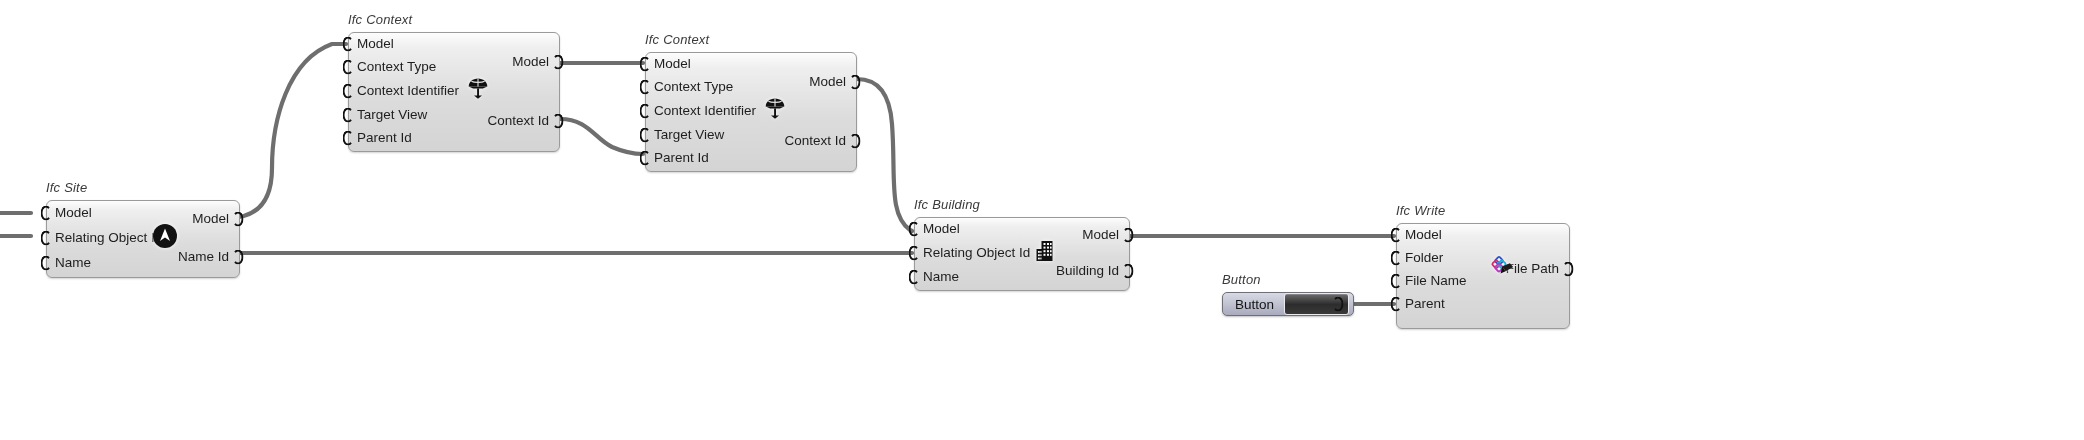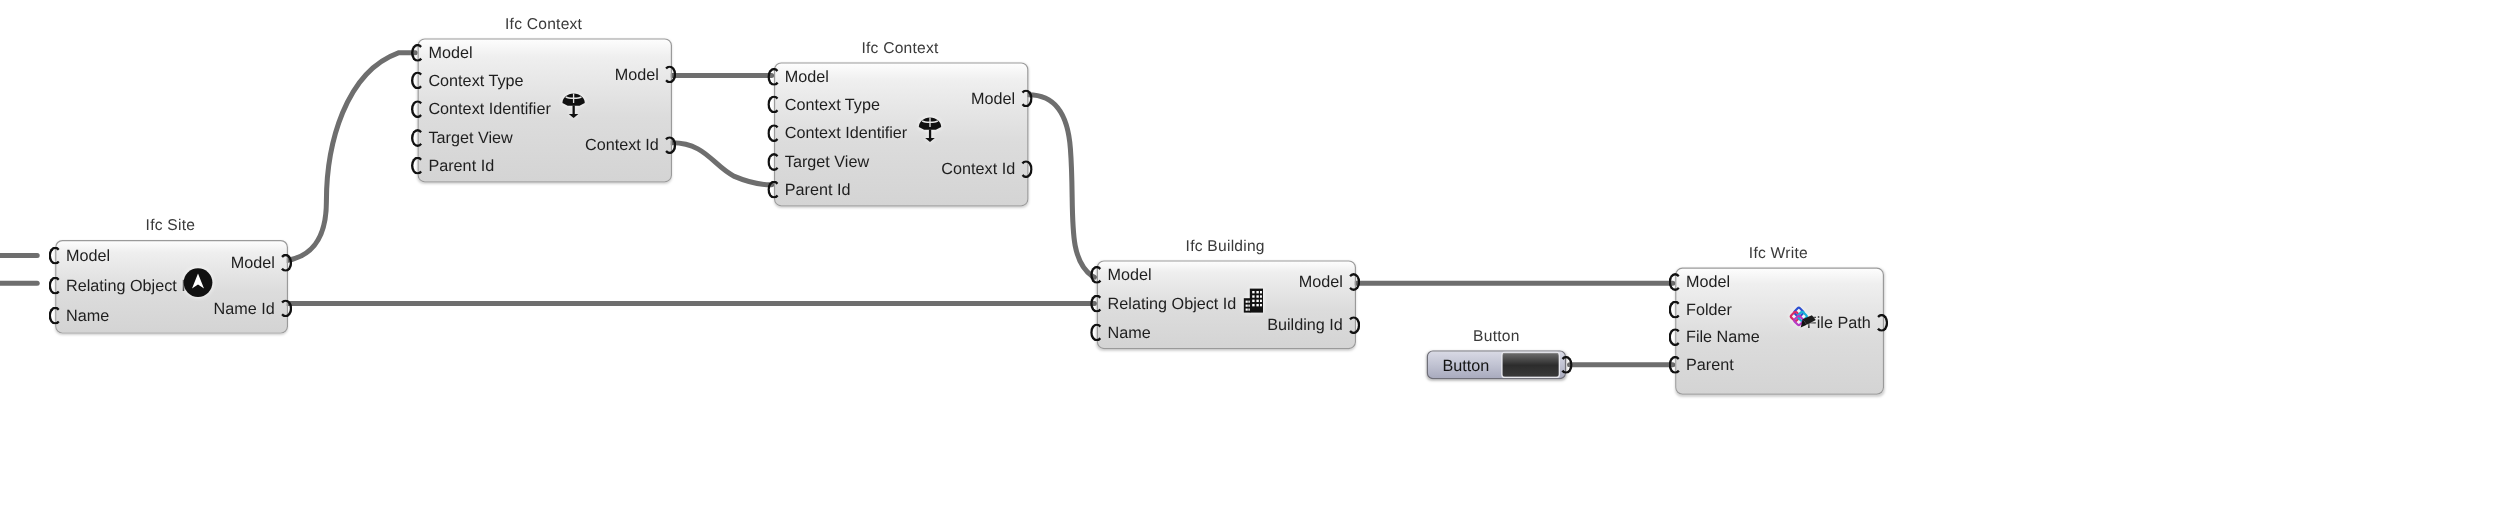--- a/index.html
+++ b/index.html
@@ -7,21 +7,21 @@
     width:2084px;height:440px;overflow:hidden;position:relative;
     font-family:"Liberation Sans","DejaVu Sans",sans-serif;
   }
   #canvas{position:absolute;inset:0;width:2084px;height:440px;}
   #wires{position:absolute;left:0;top:0;width:2084px;height:440px;pointer-events:none;}
 
   
   .node{position:absolute;box-sizing:border-box;}
   .node-title{
     position:absolute;left:0;right:0;top:-20px;
-    text-align:center;font-size:13px;color:#3a3a3a;
+    text-align:left;font-style:italic;font-size:13px;color:#3a3a3a;
     white-space:nowrap;letter-spacing:.2px;
   }
   .node-body{
     position:absolute;left:0;top:0;width:100%;height:100%;
     border:1px solid #9a9a9a;border-radius:6px;
     background:linear-gradient(to bottom,#fdfdfd 0%,#efefef 12%,#dcdcdc 55%,#d4d4d4 100%);
     box-shadow:0 1px 2px rgba(0,0,0,.18);
   }
   .port-label{
     position:absolute;font-size:13.5px;color:#1e1e1e;white-space:nowrap;
@@ -212,21 +212,21 @@
               <rect x="0.6" y="5.6" width="6.2" height="6.2" rx="1.4" fill="none" stroke="#d62b6a" stroke-width="1.8" transform="rotate(45 3.7 8.7)"></rect>
               <rect x="6.2" y="5.6" width="6.2" height="6.2" rx="1.4" fill="none" stroke="#19b0d8" stroke-width="1.8" transform="rotate(45 9.3 8.7)"></rect>
               <rect x="3.4" y="9.0" width="6.2" height="6.2" rx="1.4" fill="none" stroke="#b63bc4" stroke-width="1.8" transform="rotate(45 6.5 12.1)"></rect>
             </g>
             <path d="M12.2 12.6 L19.9 9.2 L23.2 13.1 L15.6 17.2 Z" fill="#1c1c1c"></path>
             <path d="M12.2 12.6 L15.6 17.2 L10.6 19.4 Z" fill="#121212"></path>
           </svg></span>
       </div>
     </div>
 
-  <div class="btn-widget" id="btn-widget" style="left: 1189px; top: 292px; width: 116px; height: 24px;">
+  <div class="btn-widget" id="btn-widget" style="left: 1222px; top: 292px; width: 116px; height: 24px; padding-left: 16px;">
     <div class="node-title">Button</div>
     <div class="btn-shell">
       <span class="btn-shell-label">Button</span>
       <span class="btn-press"></span>
     </div>
     <span class="port out" id="btn-port" style="left: 116px; top: 12px;"></span>
   </div>
 
 </div>
 

